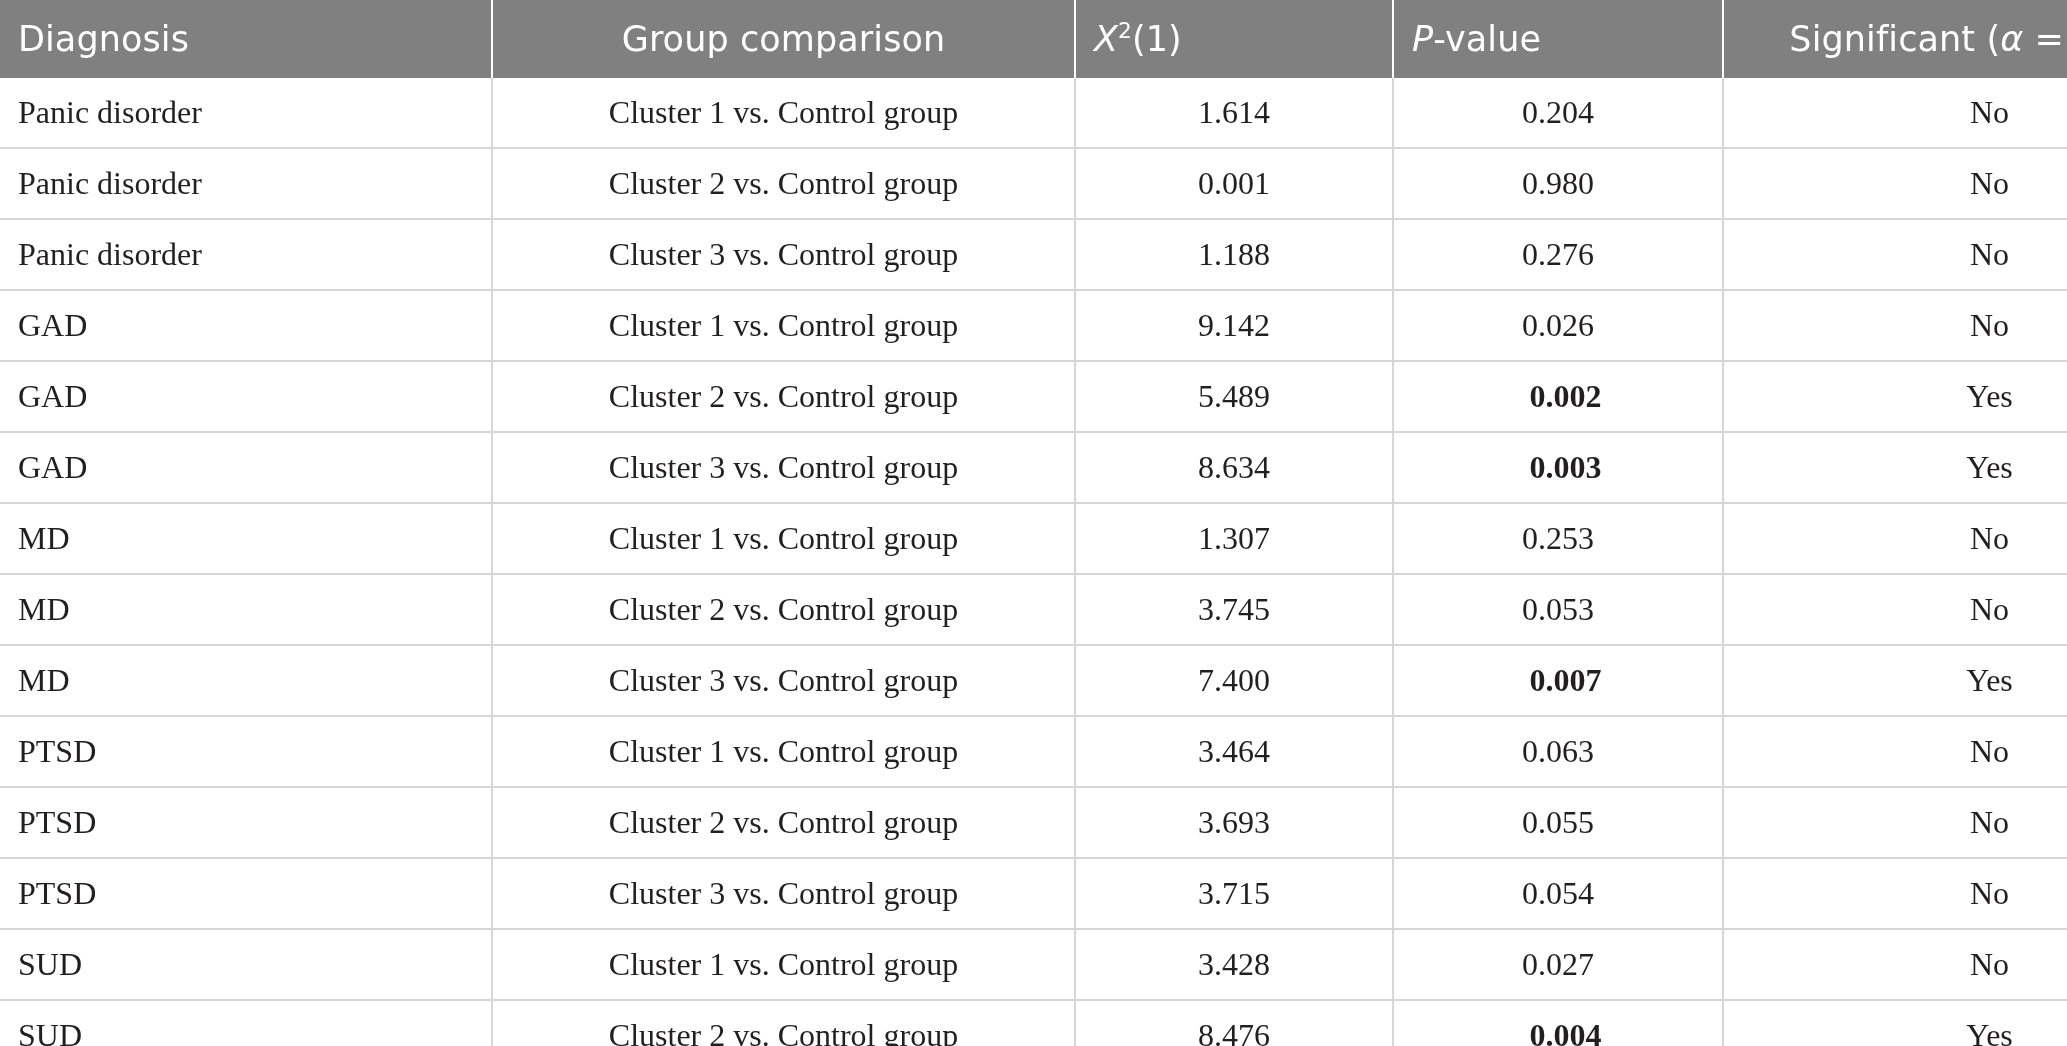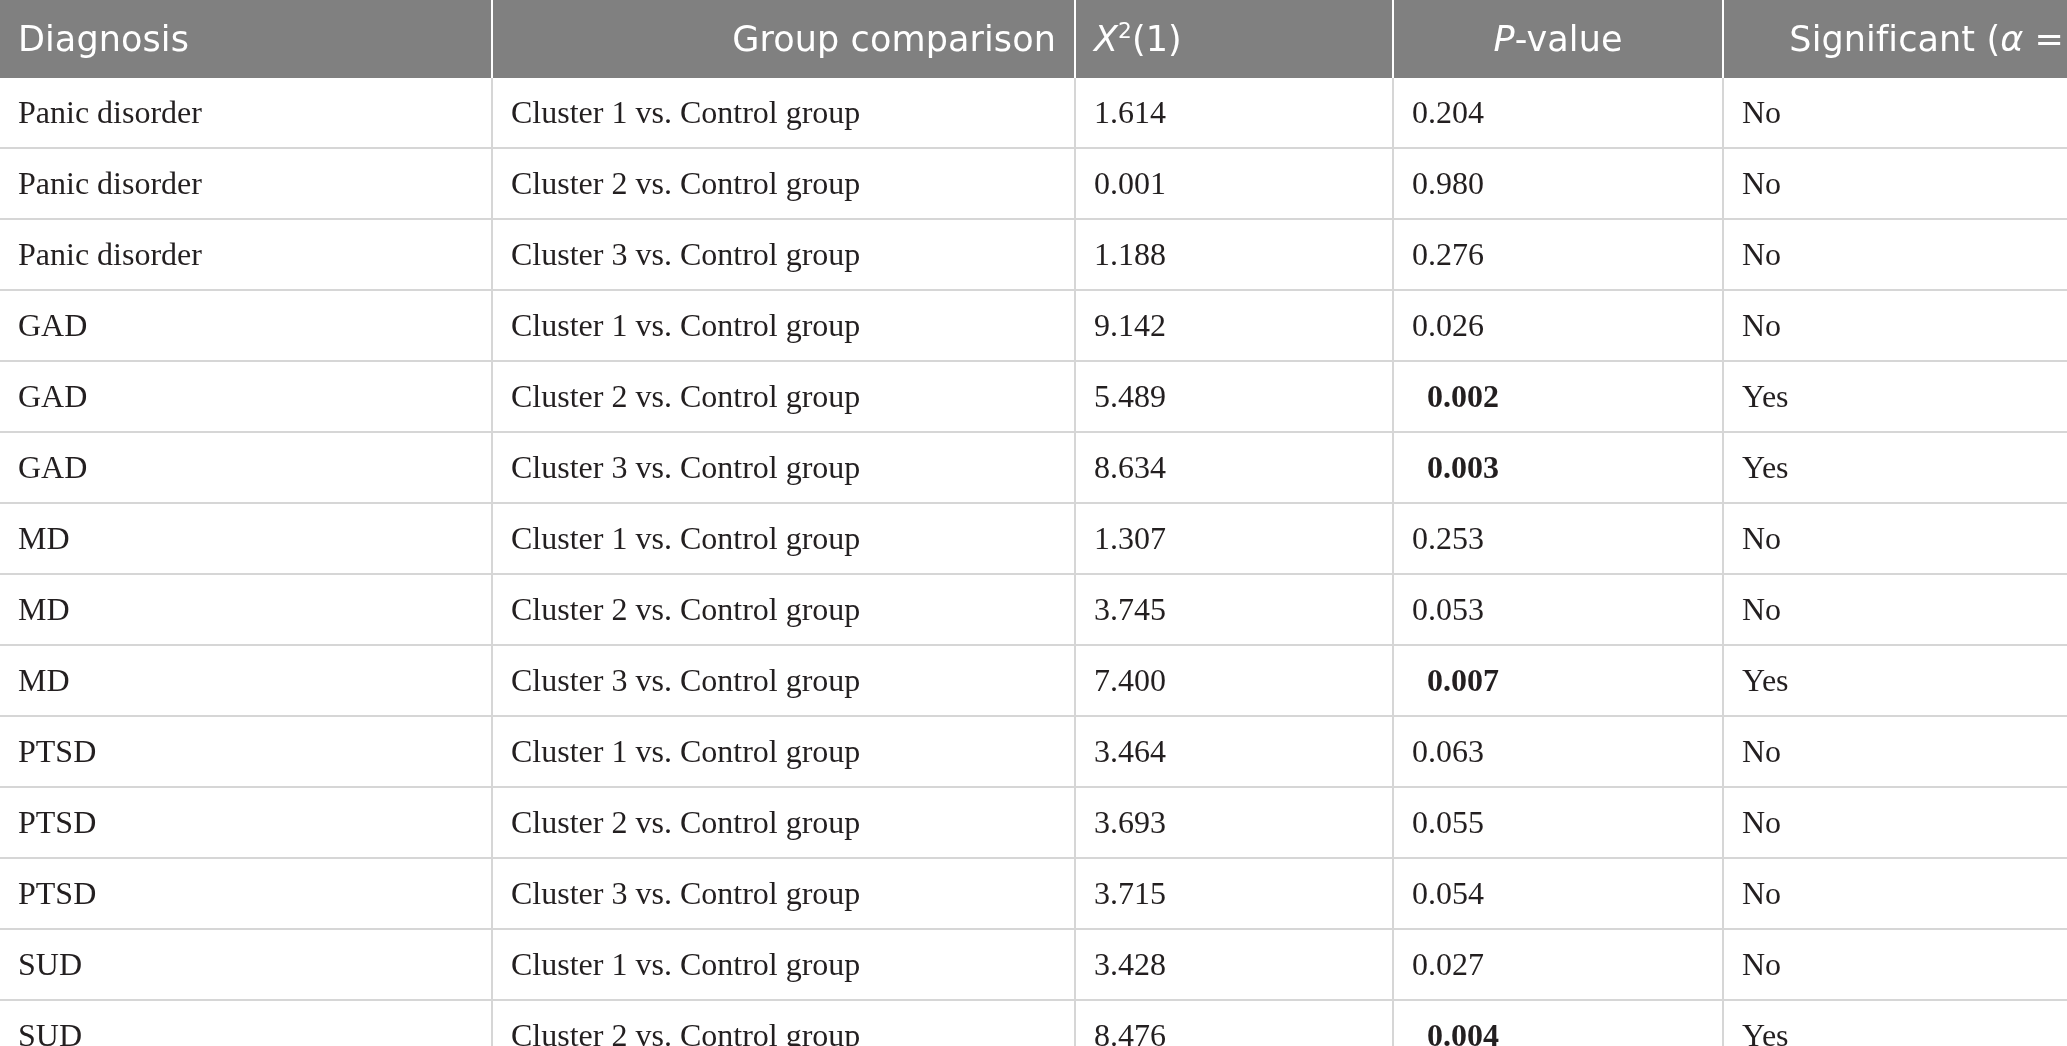--- a/index.html
+++ b/index.html
@@ -38,29 +38,29 @@
   }
   table.data-table thead th:last-child {
     border-right: none;
   }
   th.col-diagnosis {
     text-align: left;
     width: 455px;
     margin-left: 35px;
   }
   th.col-group {
-    text-align: right;
+    text-align: center;
     width: 545px;
   }
   th.col-chi {
     text-align: left;
     width: 280px;
   }
   th.col-p {
-    text-align: center;
+    text-align: left;
     width: 292px;
   }
   th.col-sig {
     text-align: center;
     width: 495px;
   }
   table.data-table tbody td {
     font-size: 32px;
     height: 69px;
     padding: 0 18px;
@@ -72,20 +72,21 @@
   table.data-table tbody td:last-child {
     border-right: none;
   }
   table.data-table tbody tr:last-child td {
     border-bottom: 3px solid #9a9a9a;
   }
   td.c-diagnosis {
     text-align: left;
   }
   td.c-group, td.c-chi, td.c-p, td.c-sig {
+    text-align: center;
   }
   td.c-p.bold {
     font-weight: bold;
     padding-left: 33px;
   }
   .chi-sup {
     font-size: 0.62em;
     vertical-align: super;
     line-height: 0;
   }

